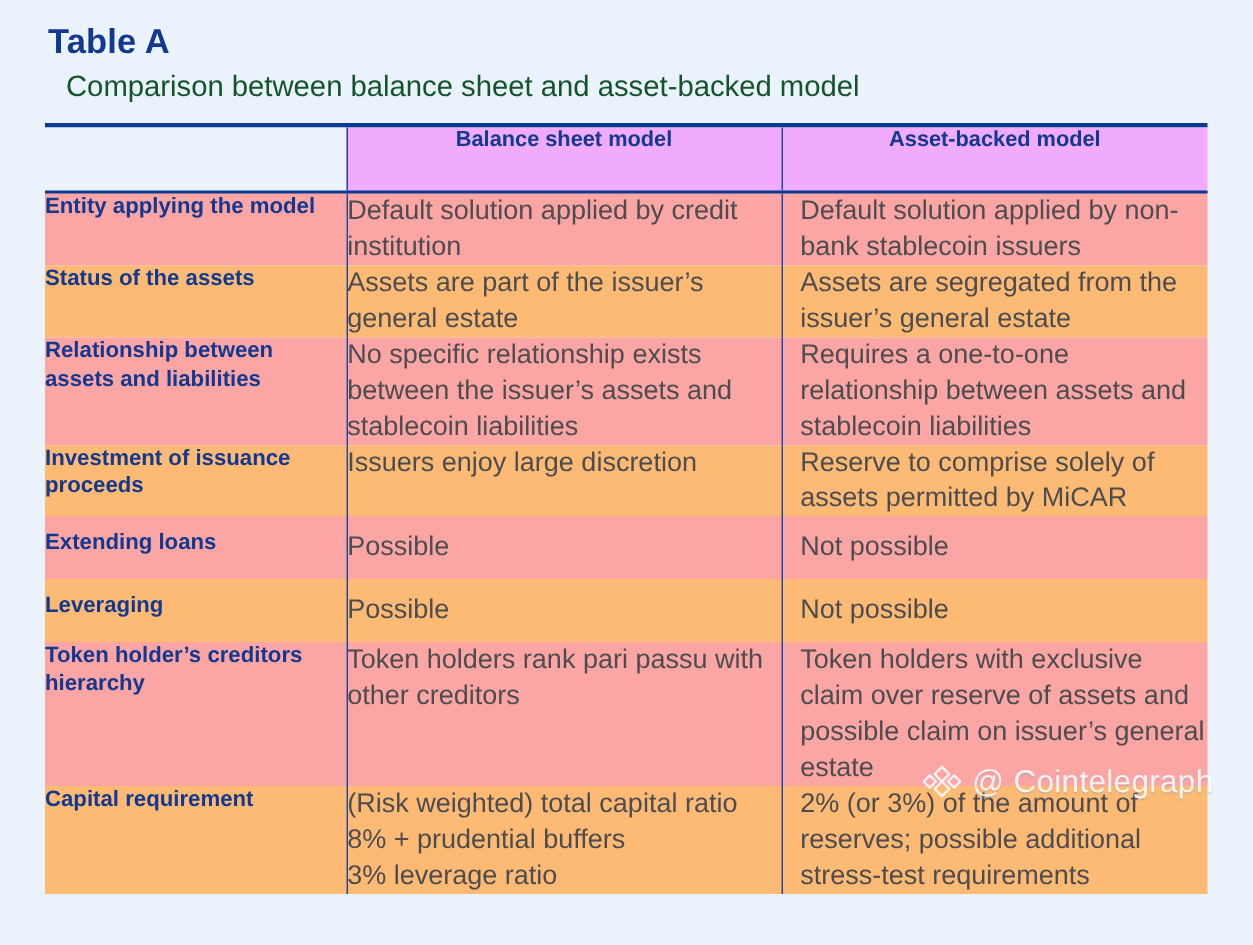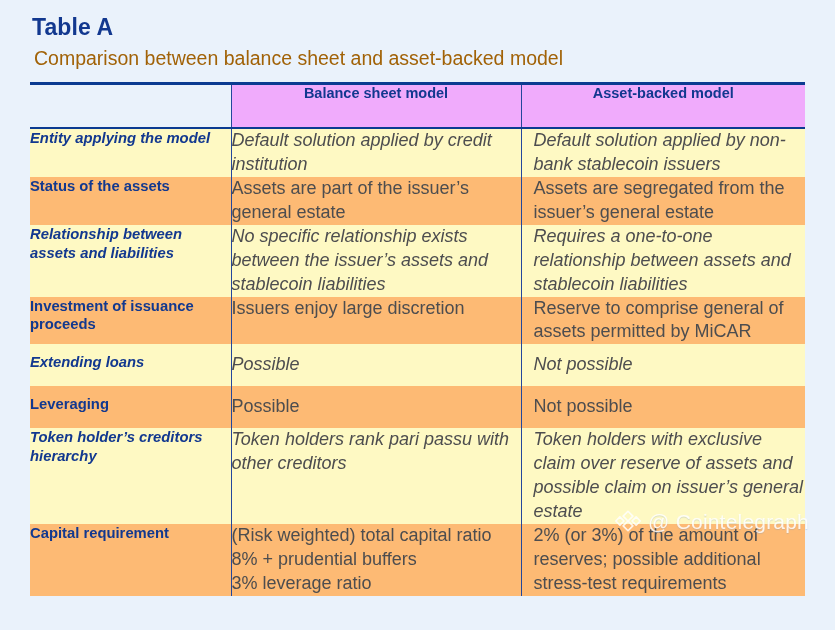--- a/index.html
+++ b/index.html
@@ -31,23 +31,23 @@
     font-size: 23px;
     font-weight: bold;
     color: #12388f;
     letter-spacing: 0.1px;
     line-height: 1.2;
     margin: 0 0 4px 2px;
   }
   .table-subtitle {
     font-size: 19.5px;
     font-weight: normal;
-    color: #a16207;
+    color: #14532d;
     line-height: 1.25;
-    margin: 0 0 0 4px;
+    margin: 0 0 0 14px;
     white-space: nowrap;
   }
 
   .title-rule {
     margin-top: 12px;
     height: 3px;
     background: #0b3b91;
     width: 100%;
   }
 
@@ -95,21 +95,21 @@
   }
   .rowtext {
     font-size: 18px;
     font-weight: normal;
     color: #4d4d4f;
     line-height: 1.33;
     padding: 12px 16px 12px 14px;
   }
   .rowtext.c3pad { padding-left: 12px; }
 
-  tr.shade td { background: #fef9c3; font-style: italic; }
+  tr.shade td { background: #fca5a5; }
   tr.plain td { background: #fdba74; }
 
   tr.tight .rowlabel,
   tr.tight .rowtext { padding-top: 9px; padding-bottom: 9px; }
 
   
   .watermark {
     position: absolute;
     right: 26px;
     bottom: 8px;
@@ -169,21 +169,21 @@
           <td class="rowtext vline c3pad">Assets are segregated from the issuer’s general estate</td>
         </tr>
         <tr class="shade">
           <td class="rowlabel">Relationship between assets and liabilities</td>
           <td class="rowtext vline">No specific relationship exists between the issuer’s assets and stablecoin liabilities</td>
           <td class="rowtext vline c3pad">Requires a one-to-one relationship between assets and stablecoin liabilities</td>
         </tr>
         <tr class="plain">
           <td class="rowlabel">Investment of issuance proceeds</td>
           <td class="rowtext vline">Issuers enjoy large discretion</td>
-          <td class="rowtext vline c3pad">Reserve to comprise general of assets permitted by MiCAR</td>
+          <td class="rowtext vline c3pad">Reserve to comprise solely of assets permitted by MiCAR</td>
         </tr>
         <tr class="shade tight">
           <td class="rowlabel">Extending loans</td>
           <td class="rowtext vline">Possible</td>
           <td class="rowtext vline c3pad">Not possible</td>
         </tr>
         <tr class="plain tight">
           <td class="rowlabel">Leveraging</td>
           <td class="rowtext vline">Possible</td>
           <td class="rowtext vline c3pad">Not possible</td>

